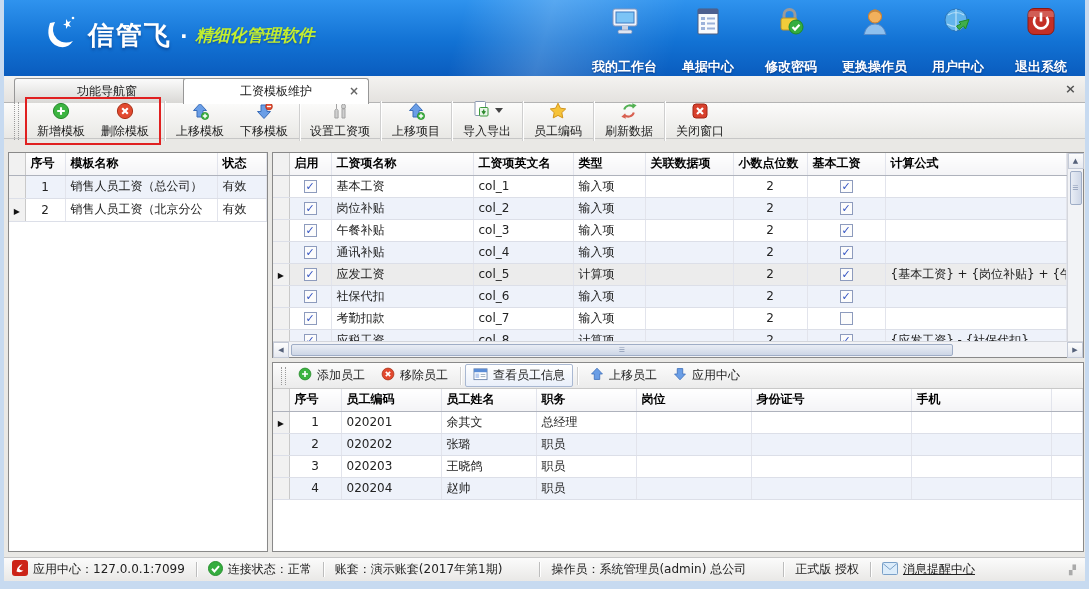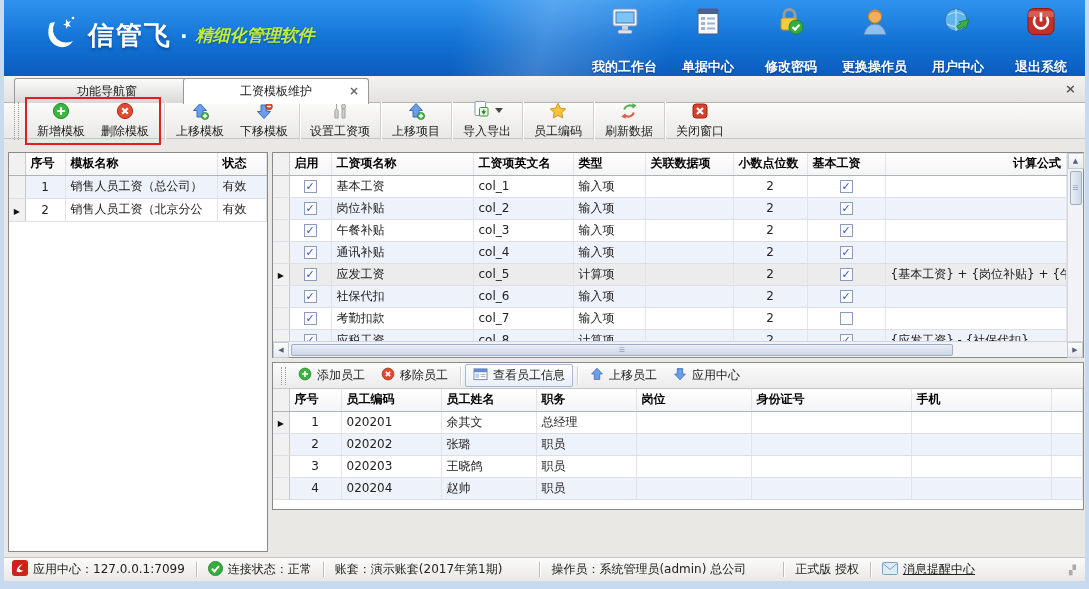--- a/index.html
+++ b/index.html
@@ -37,29 +37,29 @@
   .tbtn{display:flex;flex-direction:column;align-items:center;justify-content:center;gap:3px;min-width:64px;padding:2px 7px;height:44px;cursor:pointer;color:#222;white-space:nowrap;}
   .tbtn .icw{height:19px;display:flex;align-items:center;gap:2px;}
   .red-group{display:flex;border:2px solid var(--highlight_red,#e02020);padding:0 2px;align-items:center;height:48px;margin-left:2px;}
   .tsep{width:1px;height:40px;background:#cfcfcf;box-shadow:1px 0 0 #fff;margin:0 3px;}
   .caret-down{width:0;height:0;border-left:4px solid transparent;border-right:4px solid transparent;border-top:5px solid #444;margin-left:3px;}
 
   
   .panel{position:absolute;background:#fff;border:1px solid #898989;box-shadow:0 0 0 1px #fdfdfd inset;}
   .left-panel{left:4px;top:152px;width:260px;height:400px;}
   .salary-panel{left:268px;top:152px;width:812px;height:206px;}
-  .employee-panel{left:268px;top:362px;width:812px;height:148px;}
+  .employee-panel{left:268px;top:362px;width:812px;height:190px;}
 
   table{border-collapse:collapse;table-layout:fixed;}
   th,td{height:22px;padding:0 5px;border-right:1px solid #e2e4ec;border-bottom:1px solid #dcdfe8;overflow:hidden;white-space:nowrap;font-size:12px;text-align:left;}
   thead th{font-weight:bold;color:#000;background:linear-gradient(#ffffff,#f4f4f6);border-bottom:1px solid #aeb2bc;text-align:left;}
   td.ind,th.ind{background:#f1f1f1;border-right:1px solid #c9c9c9;padding:0;text-align:center;color:#111;}
   tr.selected td.ind::after{content:"▶";font-size:8px;}
   .c{text-align:center;}
-  .r{text-align:right;}
+  .r{text-align:left;}
   .cb{width:13px;height:13px;border:1px solid #8d9bbd;background:#fcfcfc;margin:0 auto;font-size:11px;line-height:11px;text-align:center;color:#3353c2;}
   .cb.checked::after{content:"✓";font-weight:bold;}
 
   .tpl-table{width:258px;}
   .tpl-table tbody tr:nth-child(odd){background:var(--row_alt,#eef2fa);}
   .tpl-table td{height:23px;}
 
   .salary-viewport{position:absolute;left:0;top:0;width:794px;height:190px;overflow:hidden;}
   .salary-table{width:794px;}
   .salary-table tbody tr:nth-child(even){background:var(--row_alt,#eef2fa);}

